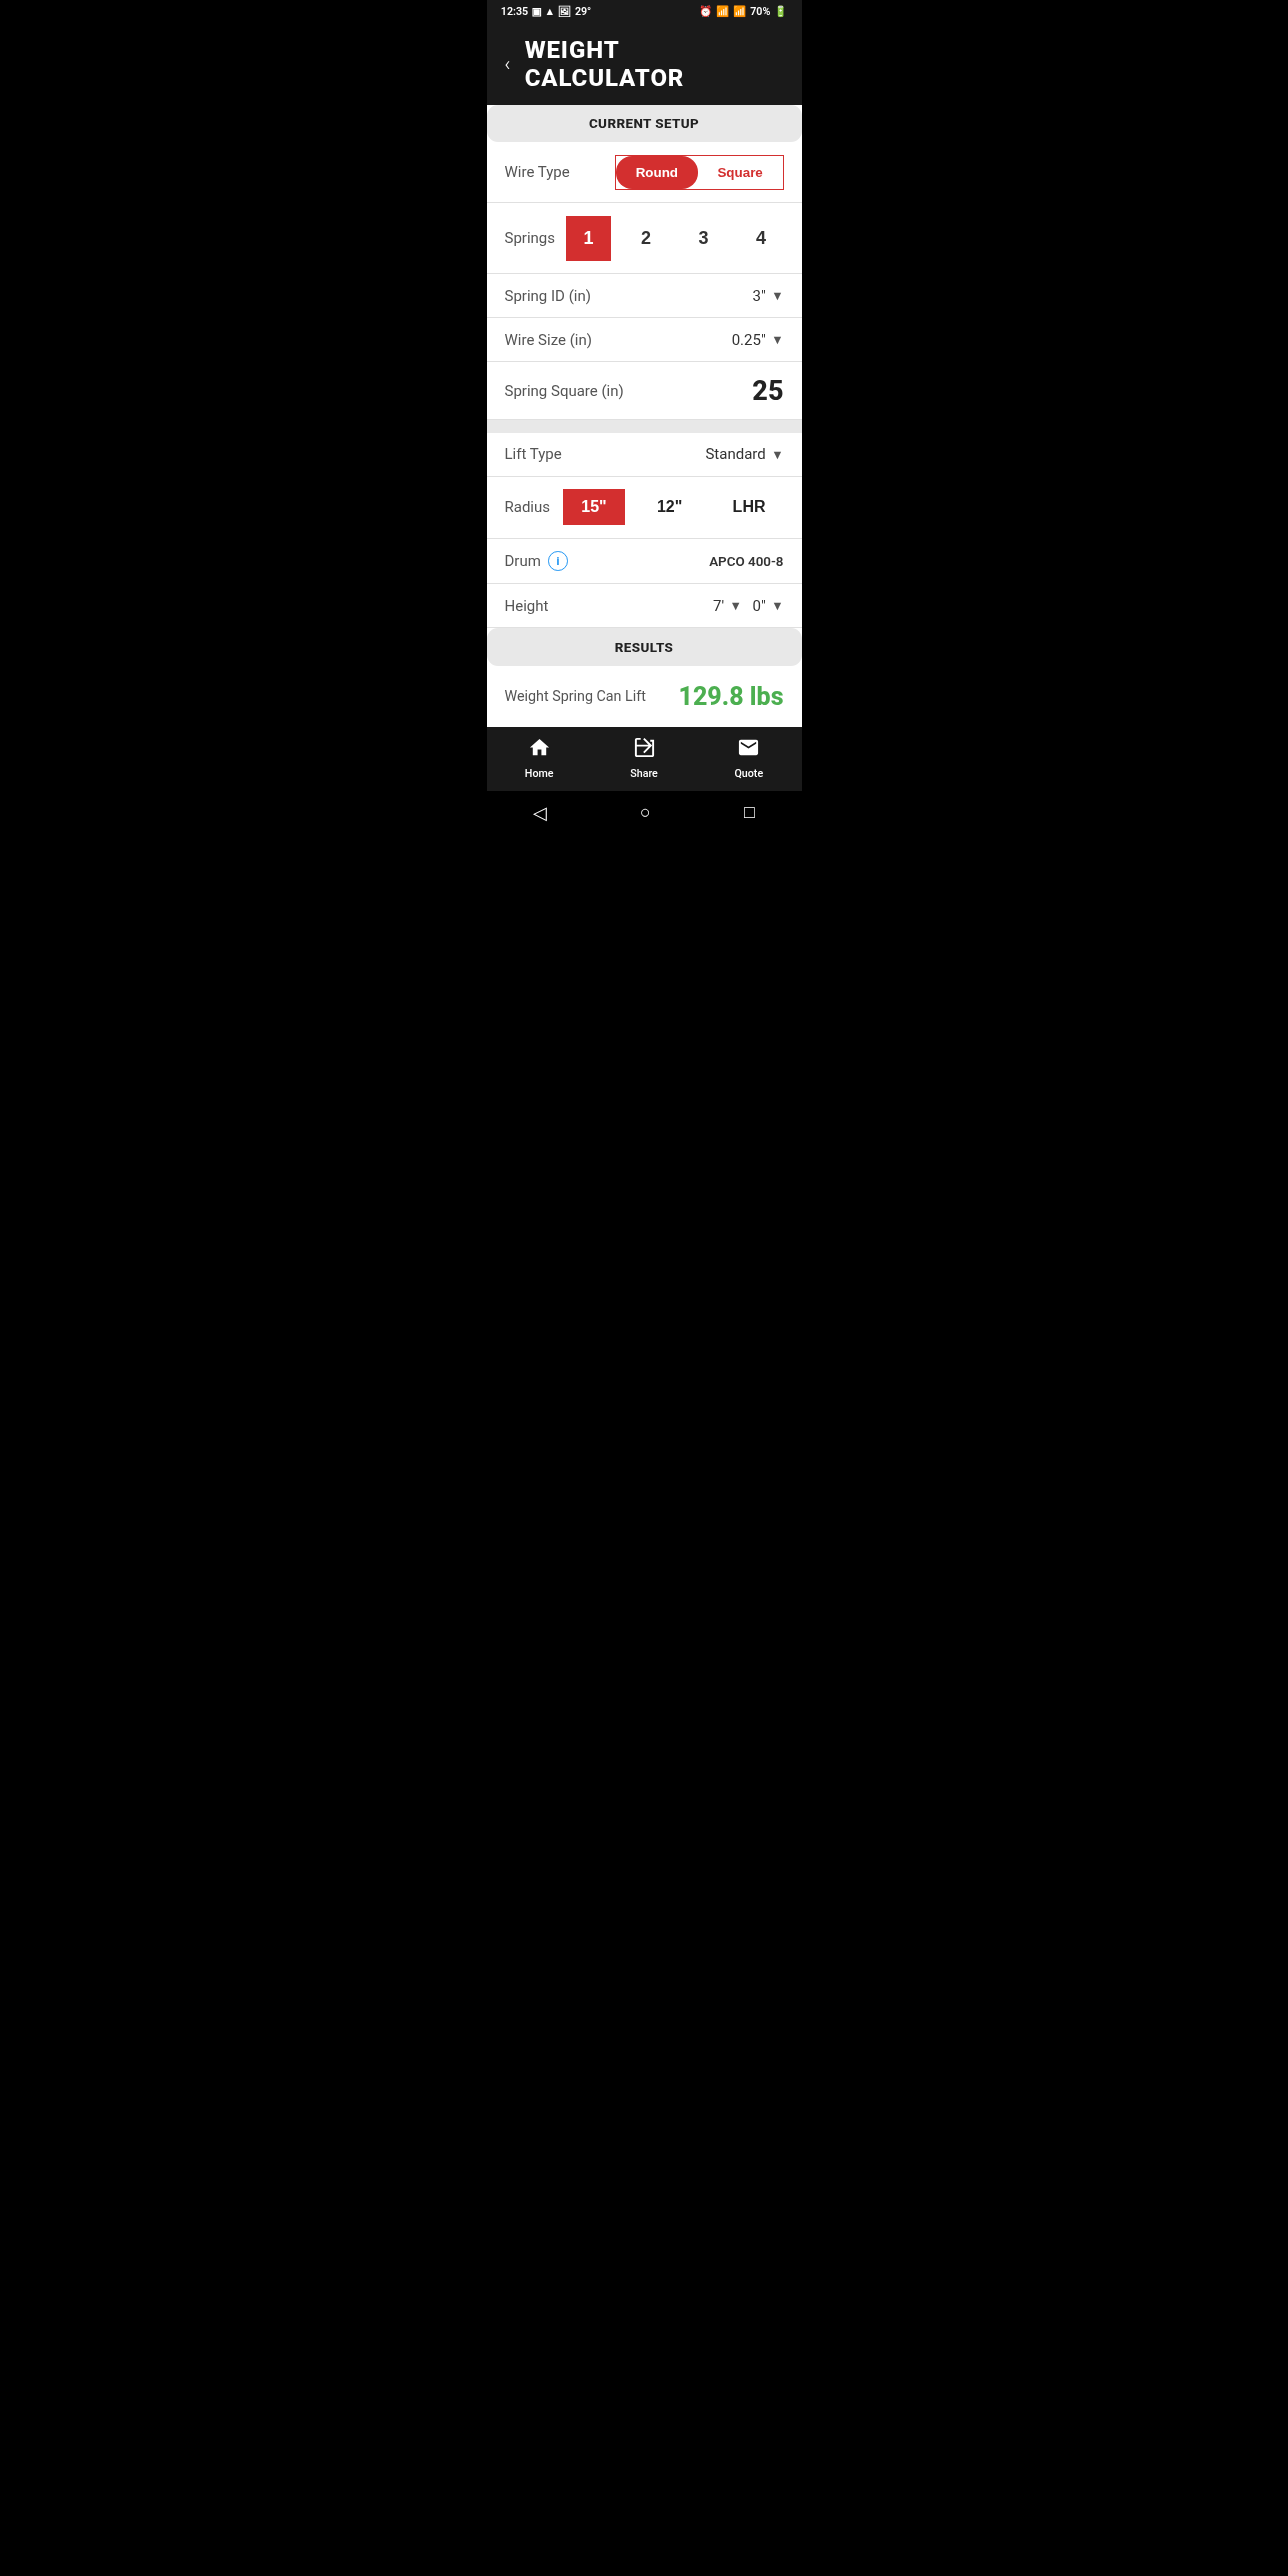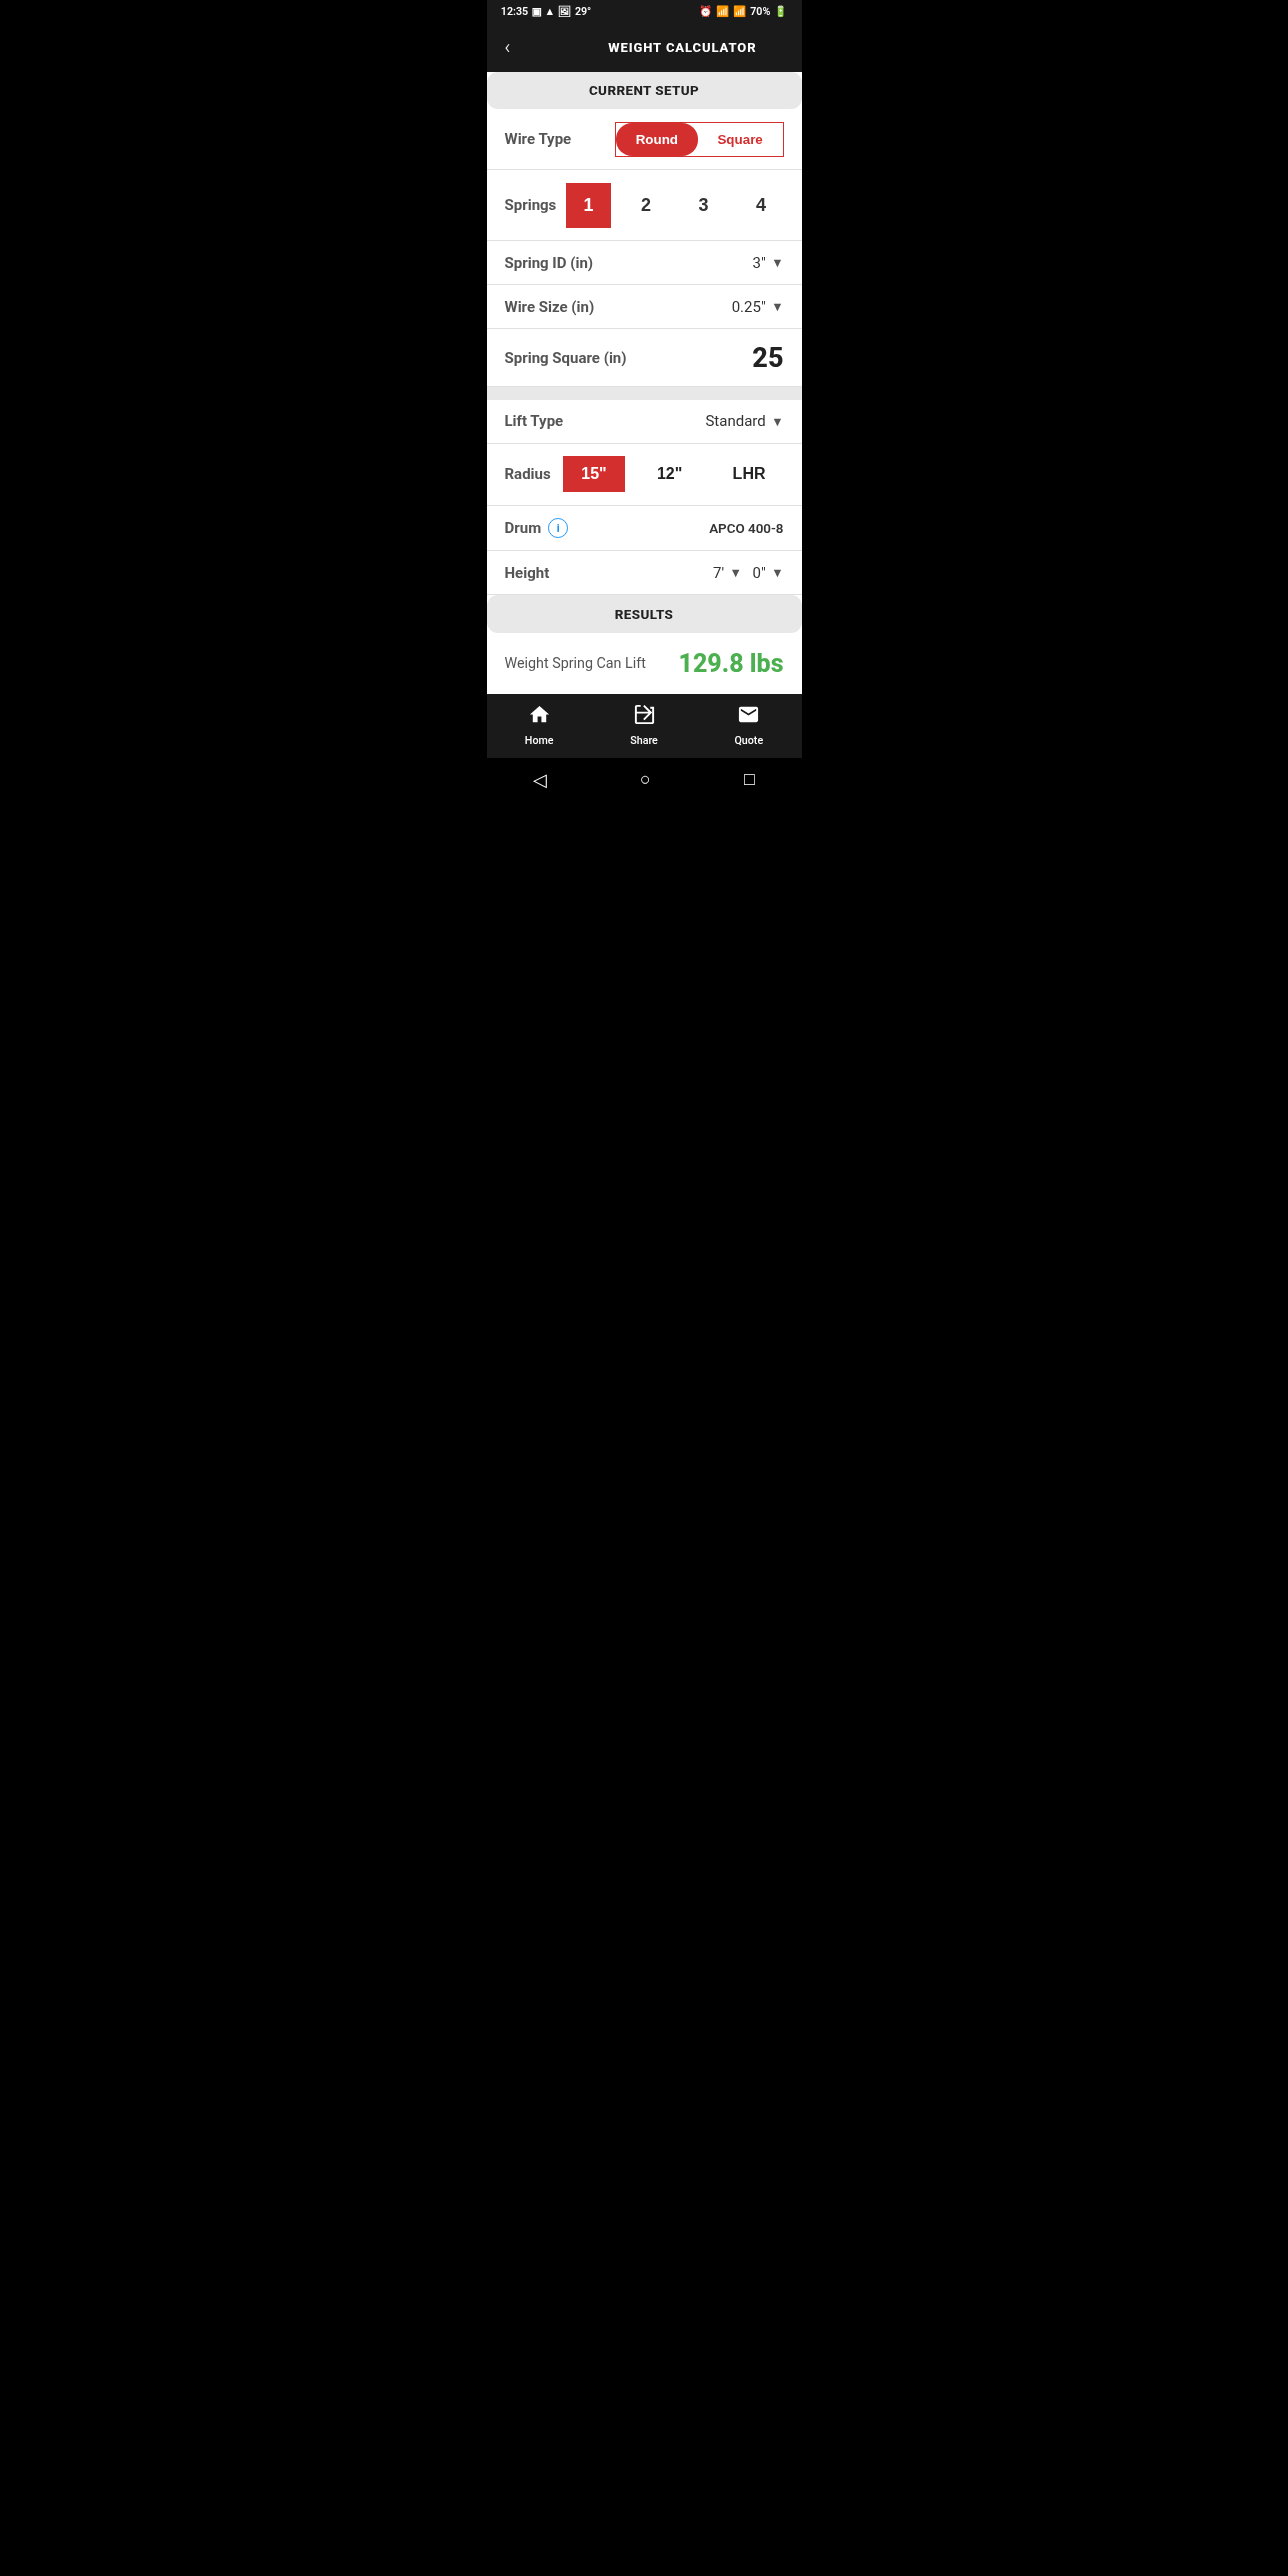--- a/index.html
+++ b/index.html
@@ -59,26 +59,26 @@
     }
 
     .back-arrow {
       font-size: 19.7px;
       color: #fff;
       cursor: pointer;
       font-weight: 300;
     }
 
     .app-title {
-      font-size: 13px;
+      font-size: 24px;
       font-weight: 800;
       letter-spacing: 0.9px;
       color: #fff;
       flex: 1;
-      text-align: right;
+      text-align: left;
       margin-right: 27px;
     }
 
     
     .main-content {
       flex: 1;
       background: #fff;
       overflow-y: auto;
     }
 
@@ -103,21 +103,21 @@
       align-items: center;
       justify-content: space-between;
       padding: 12.5px 18px;
       border-bottom: 0.9px solid #e0e0e0;
       background: #fff;
     }
 
     .row-label {
       font-size: 15px;
       color: #555;
-      font-weight: 700;
+      font-weight: 400;
     }
 
     
     .toggle-group {
       display: flex;
       border: 1.8px solid #d32f2f;
     }
 
     .toggle-btn {
       padding: 9px 19.7px;

